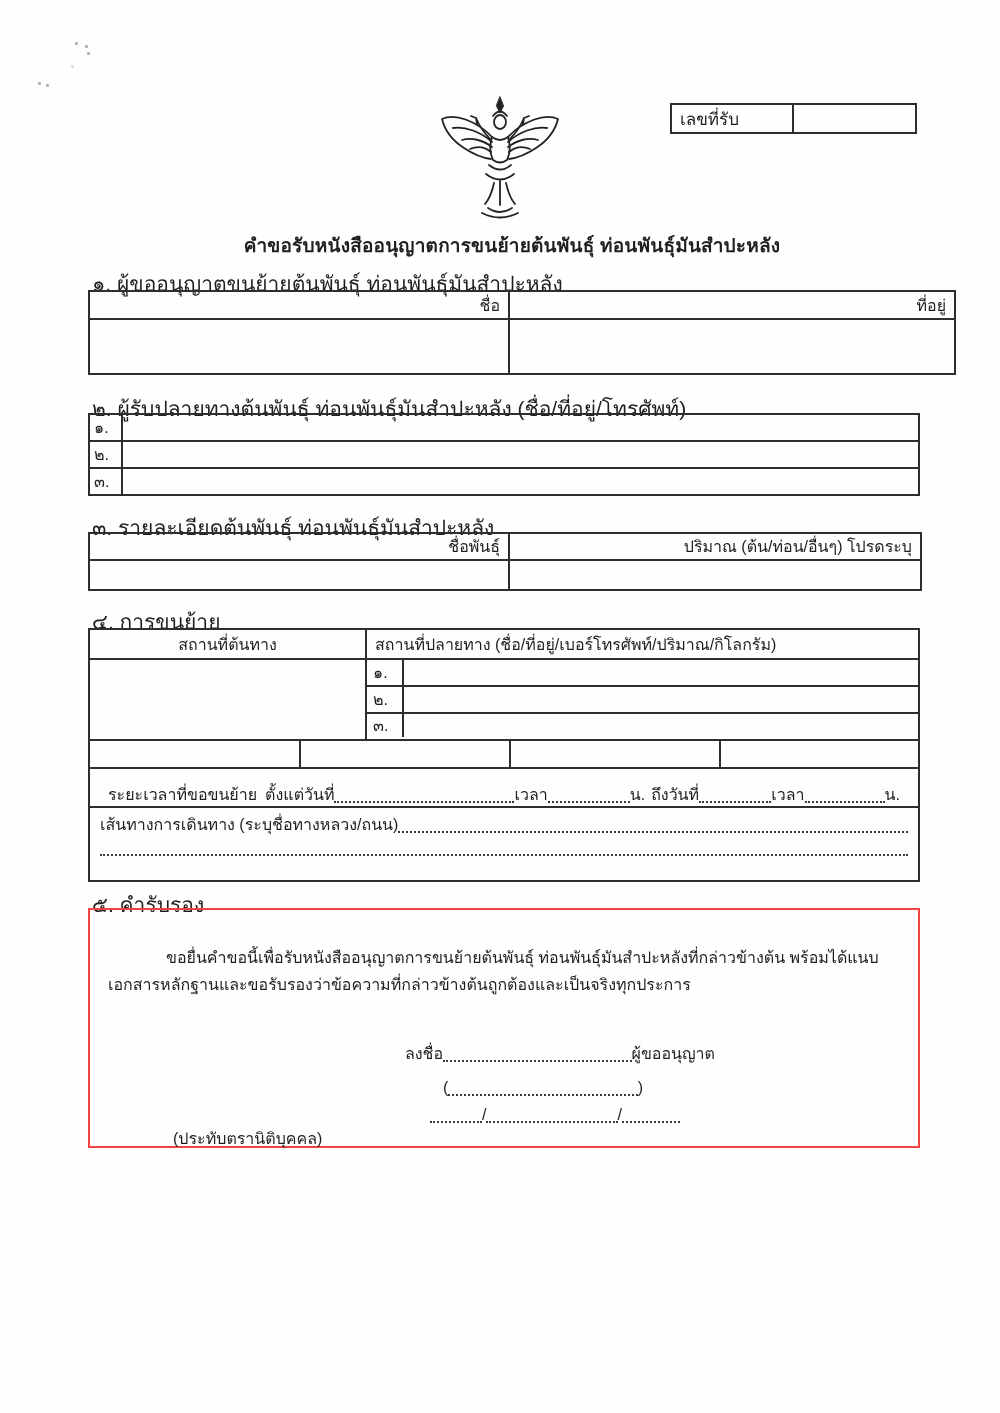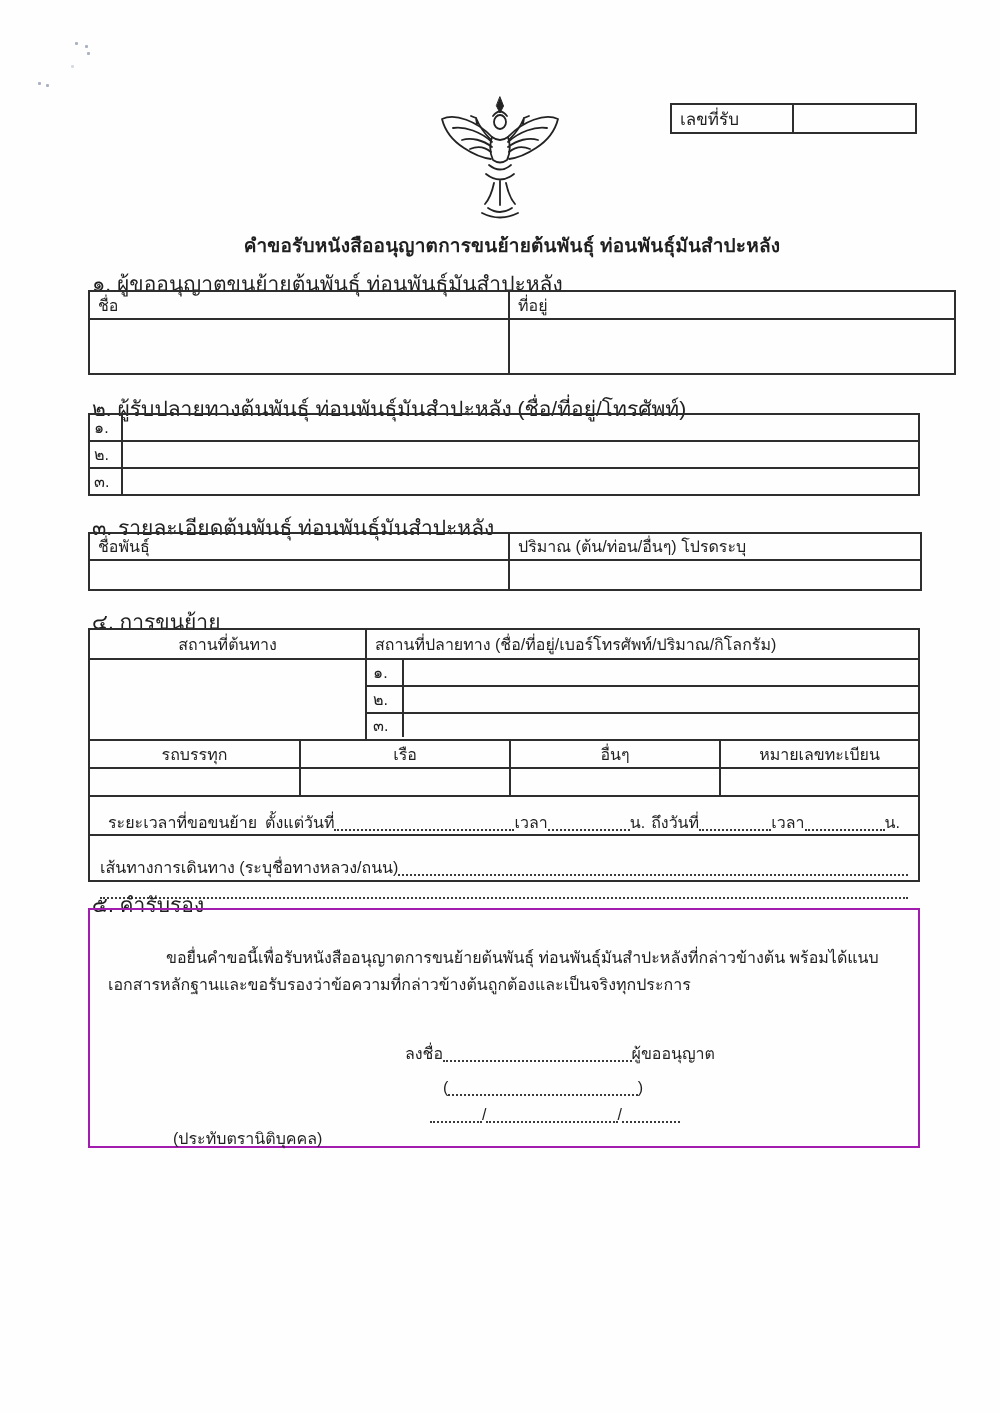--- a/index.html
+++ b/index.html
@@ -18,39 +18,39 @@
   td.rlabel { width:122px; padding:0 8px; }
   td.rvalue { width:123px; }
 
   .title { width:1000px; text-align:center; font-size:19px; font-weight:bold; letter-spacing:.2px; }
 
   .heading { font-size:21px; white-space:nowrap; }
 
   
   table.form { border-collapse:collapse; table-layout:fixed; width:832px; }
   table.form td { border:2px solid #2e2e2e; font-size:16px; padding:0 8px; vertical-align:middle; }
-  table.form td.center { text-align:left;border-radius:9px; }
+  table.form td.center { text-align:right;border-radius:9px; }
 
   
   .s4 { width:832px; height:254px; border:2px solid #2e2e2e; font-size:16px; }
   .s4row { display:flex; border-top:2px solid #2e2e2e; }
   .s4row.first { border-top:none; }
   .cell { padding:0 8px; display:flex; align-items:center; }
   .cell.center { justify-content:center; }
   .br { border-right:2px solid #2e2e2e; }
   .bb { border-bottom:2px solid #2e2e2e; }
 
   
   .dotline { display:flex; align-items:flex-end; font-size:16px; }
   .dotline .lbl { white-space:nowrap; line-height:1.35; }
   .dots { border-bottom:2px dotted #3a3a3a; height:14px; margin-bottom:3px; }
   .grow { flex:1 1 auto; }
 
   
-  .s5box { width:832px; height:240px; border:2px solid #a21caf; position:relative; }
+  .s5box { width:832px; height:240px; border:2px solid #ef4444; position:relative; }
   .declaration { padding:34px 18px 0 18px; text-indent:58px; font-size:16px; line-height:27px; }
 </style>
 </head>
 <body>
 
 <div class="page">
 
   <span class="speck" style="left:75px;top:42px"></span>
   <span class="speck" style="left:85px;top:45px"></span>
   <span class="speck" style="left:87px;top:52px"></span>
@@ -162,26 +162,20 @@
           <div class="cell br" style="width:37px;padding:0 6px">๒.</div>
           <div class="cell" style="flex:1"></div>
         </div>
         <div style="display:flex;height:23px">
           <div class="cell br" style="width:37px;padding:0 6px">๓.</div>
           <div class="cell" style="flex:1"></div>
         </div>
       </div>
     </div>
 
-    <div class="s4row" style="height:28px">
-      <div class="cell center br" style="width:211px">รถบรรทุก</div>
-      <div class="cell center br" style="width:210px">เรือ</div>
-      <div class="cell center br" style="width:210px">อื่นๆ</div>
-      <div class="cell center" style="flex:1">หมายเลขทะเบียน</div>
-    </div>
 
     <div class="s4row" style="height:28px">
       <div class="cell br" style="width:211px"></div>
       <div class="cell br" style="width:210px"></div>
       <div class="cell br" style="width:210px"></div>
       <div class="cell" style="flex:1"></div>
     </div>
 
     <div class="s4row" style="height:39px;padding:5px 18px 0">
       <div class="dotline" style="width:100%">
@@ -194,21 +188,21 @@
         <span class="lbl">น.</span>
         <span style="width:6px"></span>
         <span class="lbl">ถึงวันที่</span>
         <span class="dots grow"></span>
         <span class="lbl">เวลา</span>
         <span class="dots" style="width:80px"></span>
         <span class="lbl">น.</span>
       </div>
     </div>
 
-    <div class="s4row" style="height:51px;padding:21px 10px 0;flex-direction:column">
+    <div class="s4row" style="height:51px;padding:6px 10px 0;flex-direction:column">
       <div class="dotline" style="width:100%">
         <span class="lbl">เส้นทางการเดินทาง (ระบุชื่อทางหลวง/ถนน)</span>
         <span class="dots grow"></span>
       </div>
       <div class="dotline" style="width:100%;margin-top:6px">
         <span class="dots grow"></span>
       </div>
     </div>
   </div>
 

